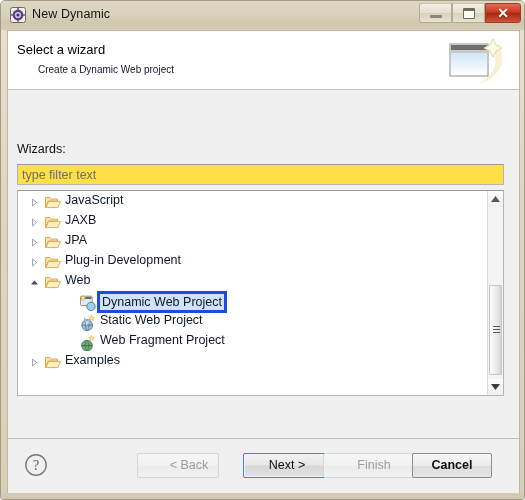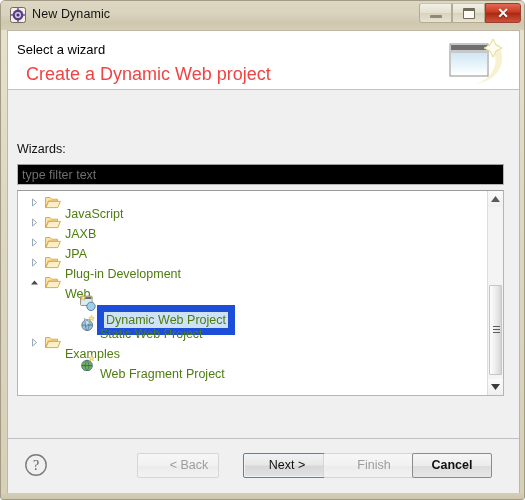--- a/index.html
+++ b/index.html
@@ -123,23 +123,23 @@
   }
   #banner-title {
     position: absolute;
     left: 9px; top: 11px;
     font-size: 13px;
     font-weight: normal;
     color: #000000;
   }
   #banner-sub {
     position: absolute;
-    left: 18px; top: 33px;
-    font-size: 18px;
-    color: #ef4444;
+    left: 30px; top: 33px;
+    font-size: 10px;
+    color: #0f172a;
   }
   #banner-icon {
     position: absolute;
     right: 9px; top: 3px;
     width: 72px; height: 54px;
   }
 
   
   #body {
     position: absolute;
@@ -153,21 +153,21 @@
     font-size: 12.5px;
     color: #101010;
   }
 
   
   #filter-field {
     position: absolute;
     left: 9px; top: 74px;
     width: 487px; height: 21px;
     box-sizing: border-box;
-    background: #000000;
+    background: #fde047;
     border: 1px solid #b5b5b5;
     border-top-color: #9b9b9b;
   }
   #filter-text {
     position: absolute;
     left: 4px; top: 3px;
     font-size: 12.5px;
     color: #6f6f6f;
   }
 
@@ -199,28 +199,28 @@
     width: 9px; height: 9px;
   }
   .twisty svg { display: block; }
   .node-icon {
     position: absolute;
     top: 3px;
     width: 16px; height: 15px;
   }
   .node-label {
     position: absolute;
-    top: 14px;
+    top: 0;
     font-size: 12.5px;
-    color: #4d7c0f;
+    color: #0f172a;
     line-height: 16px;
   }
   .tree-row.selected .node-label {
     background: #cfe3f5;
-    border: 7px solid #1d4ed8;
+    border: 3px solid #1d4ed8;
     padding: 0 2px;
     margin-left: -3px;
     margin-top: -1px;
     line-height: 16px;
   }
 
   
   #tree-scroll {
     position: absolute;
     right: 0; top: 0;
@@ -462,41 +462,41 @@
                   <g transform="translate(0.6,1.2)">
                     <circle cx="6.6" cy="9" r="5.4" fill="#9cc3dc" stroke="#4b6f8c" stroke-width="0.8"></circle>
                     <path d="M1.3 9 h10.6 M6.6 3.6 c2.3 2.6 2.3 8.2 0 10.8 M6.6 3.6 c-2.3 2.6 -2.3 8.2 0 10.8" stroke="#3d6077" stroke-width="0.6" fill="none"></path>
                   </g>
                   <path d="M4.2 3.2 L7.0 5.6 L10.6 4.0 L8.8 7.2 L11.4 9.6 L8.0 9.0 L6.2 12.0 L5.6 8.6 Z" fill="#cfe4f2" stroke="#5a7f99" stroke-width="0.6" opacity="0.85"></path>
                   <path d="M11.6 0.3 L12.4 2.2 L14.4 2.6 L12.9 3.8 L13.3 5.7 L11.6 4.6 L9.9 5.7 L10.3 3.8 L8.8 2.6 L10.8 2.2 Z" fill="#ffe98a" stroke="#d2a93a" stroke-width="0.5"></path>
                 </svg></span>
               <span class="node-label" style="left: 82px;">Static Web Project</span>
             </div>
             <div class="tree-row">
+              <span class="node-icon" style="left: 62px;"><svg width="16" height="16" viewBox="0 0 16 16">
+                  <g transform="translate(0.4,1.6)">
+                    <circle cx="6.6" cy="9" r="5.4" fill="#6fae5d" stroke="#4b6f8c" stroke-width="0.8"></circle>
+                    <path d="M1.3 9 h10.6 M6.6 3.6 c2.3 2.6 2.3 8.2 0 10.8 M6.6 3.6 c-2.3 2.6 -2.3 8.2 0 10.8" stroke="#3d6077" stroke-width="0.6" fill="none"></path>
+                  </g>
+                  <path d="M1.6 10.6 h10.4" stroke="#3b6a2f" stroke-width="0.6"></path>
+                  <path d="M11.6 0.3 L12.4 2.2 L14.4 2.6 L12.9 3.8 L13.3 5.7 L11.6 4.6 L9.9 5.7 L10.3 3.8 L8.8 2.6 L10.8 2.2 Z" fill="#ffe98a" stroke="#d2a93a" stroke-width="0.5"></path>
+                </svg></span>
+              <span class="node-label" style="left: 82px;">Web Fragment Project</span>
+            </div>
+            <div class="tree-row">
               <span class="twisty" style="left: 12px;">
                 <svg width="9" height="9" viewBox="0 0 9 9">
                   <path d="M2.5 1 L6.6 4.5 L2.5 8 Z" fill="none" stroke="#9aa7b4" stroke-width="1"></path>
                 </svg>
               </span>
               <span class="node-icon" style="left: 27px;"><svg width="16" height="14" viewBox="0 0 16 14">
                   <path d="M0.5 12.5 L0.5 2.5 L5 2.5 L6.4 4.2 L12.5 4.2 L12.5 6 L3.3 6 L0.9 12.5 Z" fill="#fbe3a8" stroke="#d9a441" stroke-width="0.9" stroke-linejoin="round"></path>
                   <path d="M1 12.6 L3.6 6.4 L15.4 6.4 L12.8 12.6 Z" fill="#fdf0c8" stroke="#d9a441" stroke-width="0.9" stroke-linejoin="round"></path>
                 </svg></span>
               <span class="node-label" style="left: 47px;">Examples</span>
-            </div>
-            <div class="tree-row">
-              <span class="node-icon" style="left: 62px;"><svg width="16" height="16" viewBox="0 0 16 16">
-                  <g transform="translate(0.4,1.6)">
-                    <circle cx="6.6" cy="9" r="5.4" fill="#6fae5d" stroke="#4b6f8c" stroke-width="0.8"></circle>
-                    <path d="M1.3 9 h10.6 M6.6 3.6 c2.3 2.6 2.3 8.2 0 10.8 M6.6 3.6 c-2.3 2.6 -2.3 8.2 0 10.8" stroke="#3d6077" stroke-width="0.6" fill="none"></path>
-                  </g>
-                  <path d="M1.6 10.6 h10.4" stroke="#3b6a2f" stroke-width="0.6"></path>
-                  <path d="M11.6 0.3 L12.4 2.2 L14.4 2.6 L12.9 3.8 L13.3 5.7 L11.6 4.6 L9.9 5.7 L10.3 3.8 L8.8 2.6 L10.8 2.2 Z" fill="#ffe98a" stroke="#d2a93a" stroke-width="0.5"></path>
-                </svg></span>
-              <span class="node-label" style="left: 82px;">Web Fragment Project</span>
             </div>
           </div>
 
         <div id="tree-scroll">
           <div class="sb-arrow" id="sb-up">
             <svg width="9" height="6" viewBox="0 0 9 6">
                 <path d="M4.5 0 L9 6 L0 6 Z" fill="#5a5a5a"></path>
               </svg>
           </div>
           <div id="sb-thumb">

